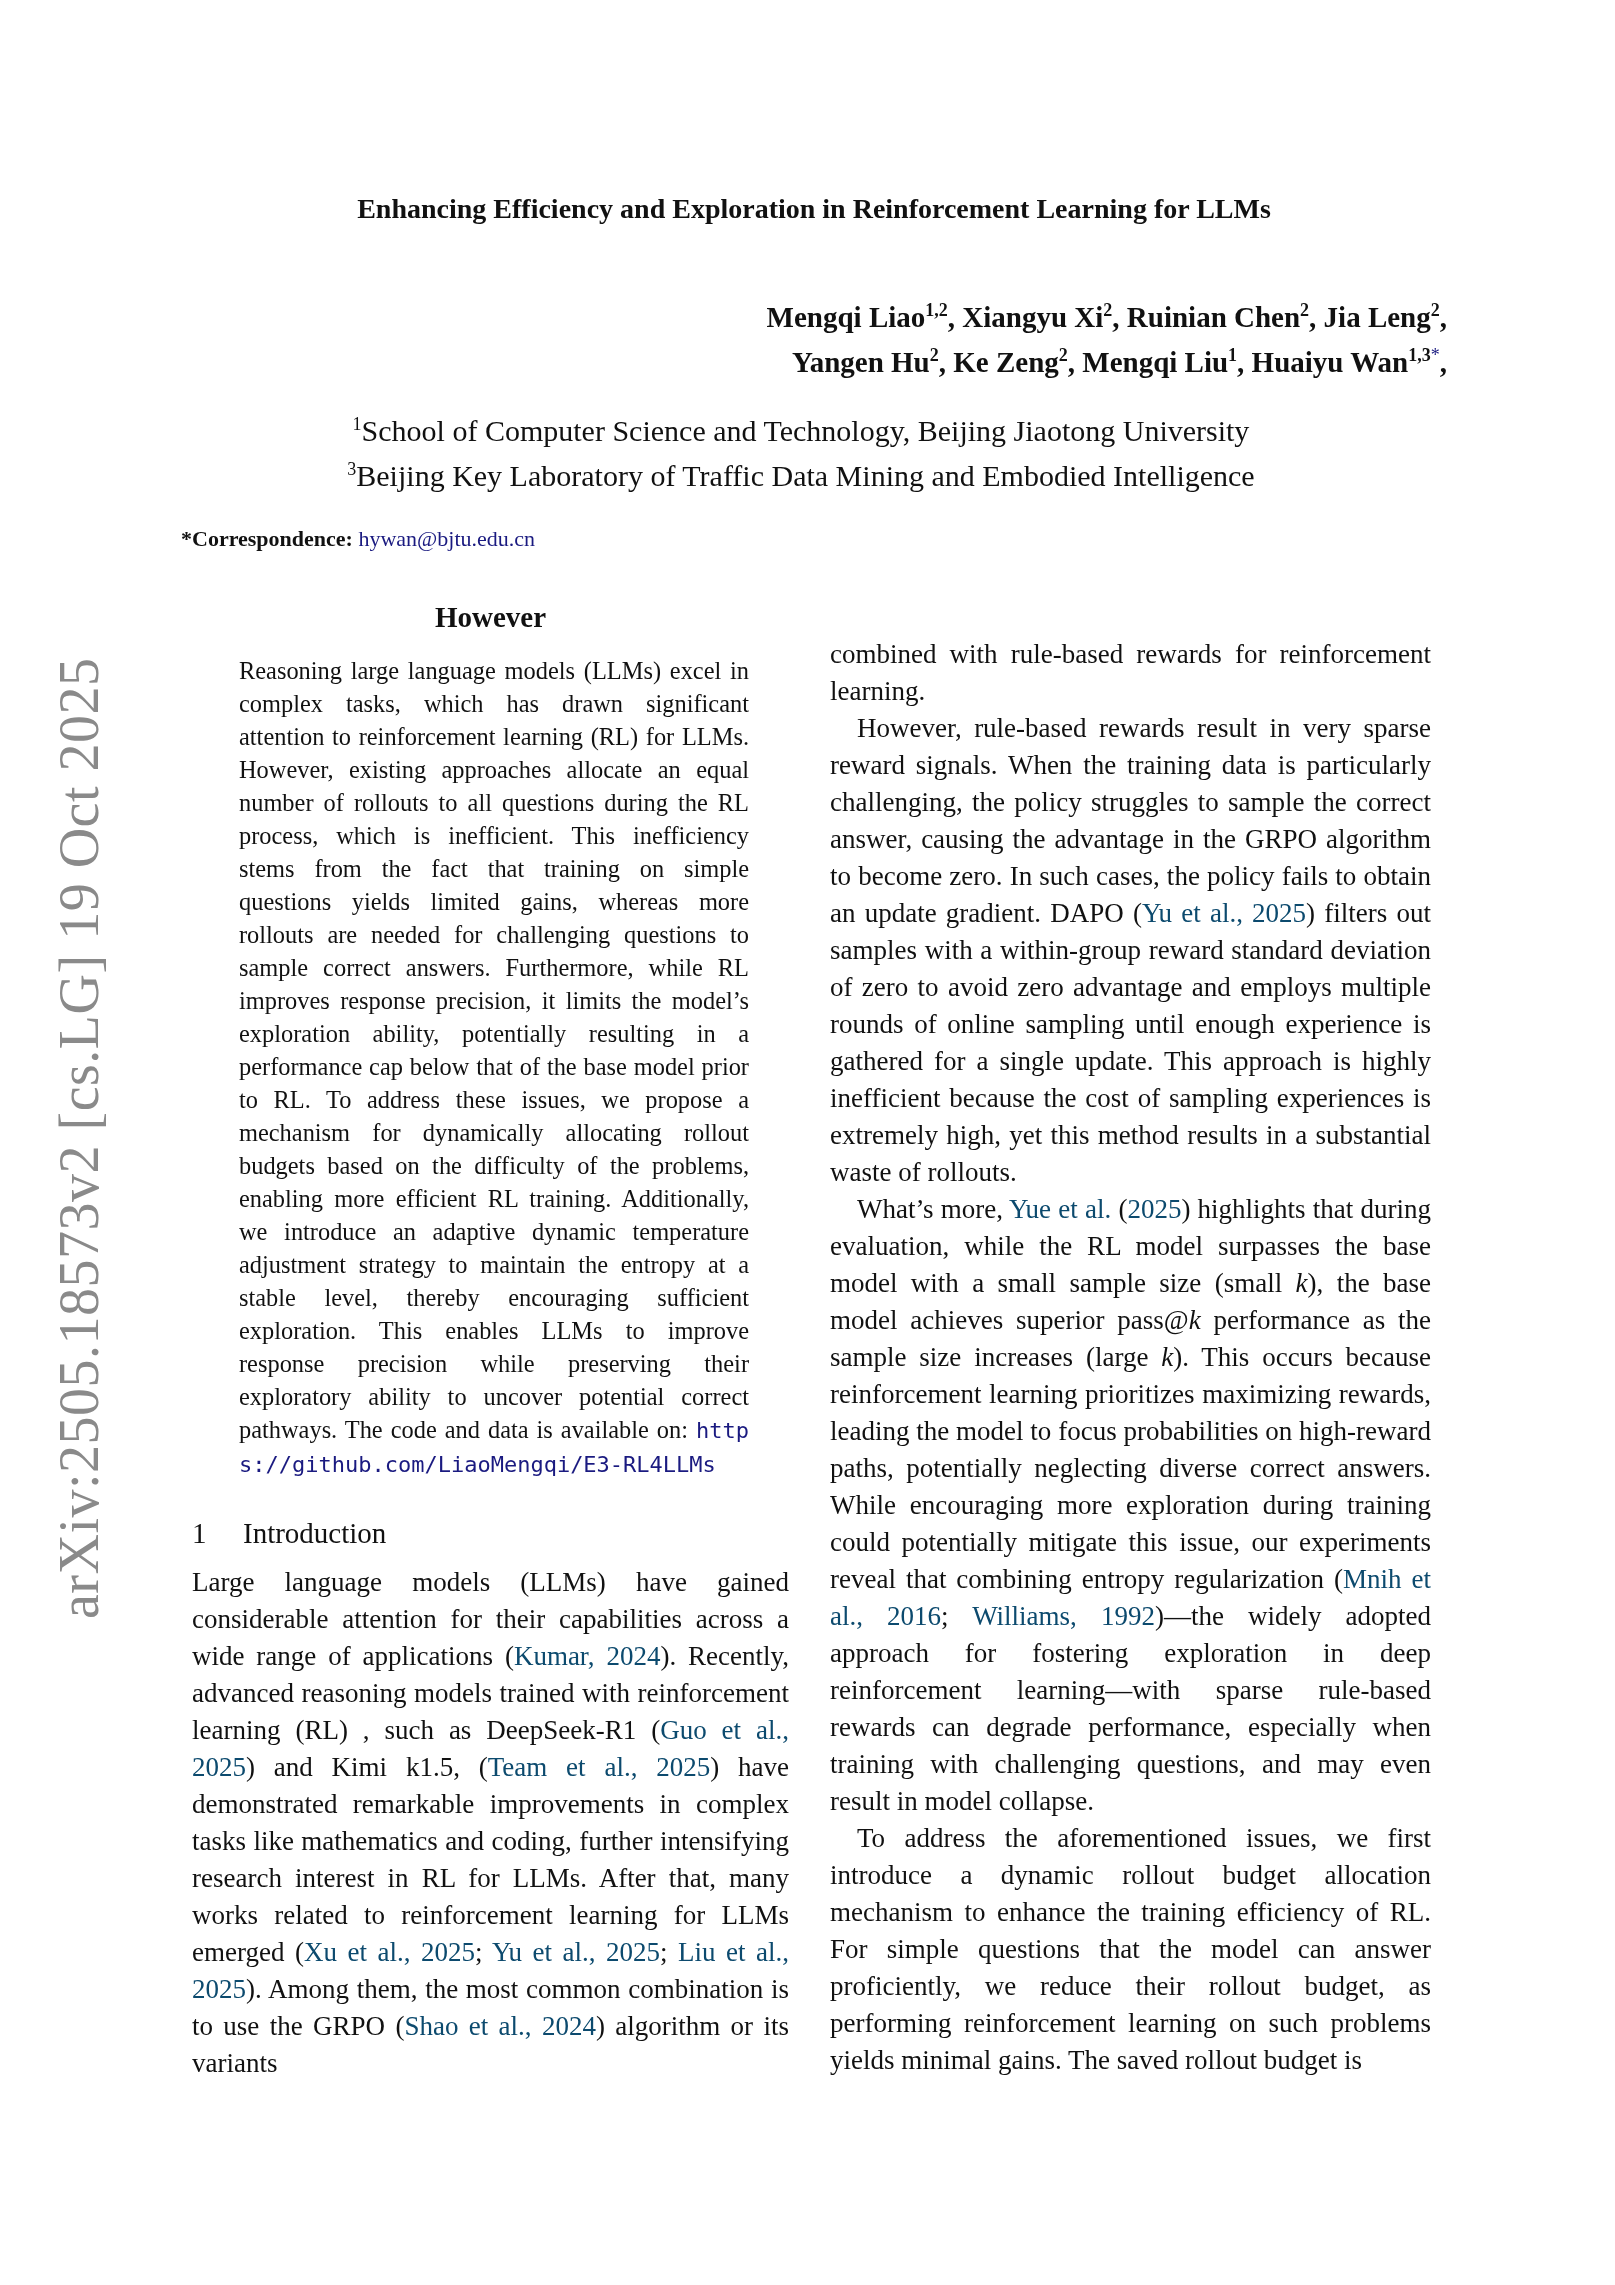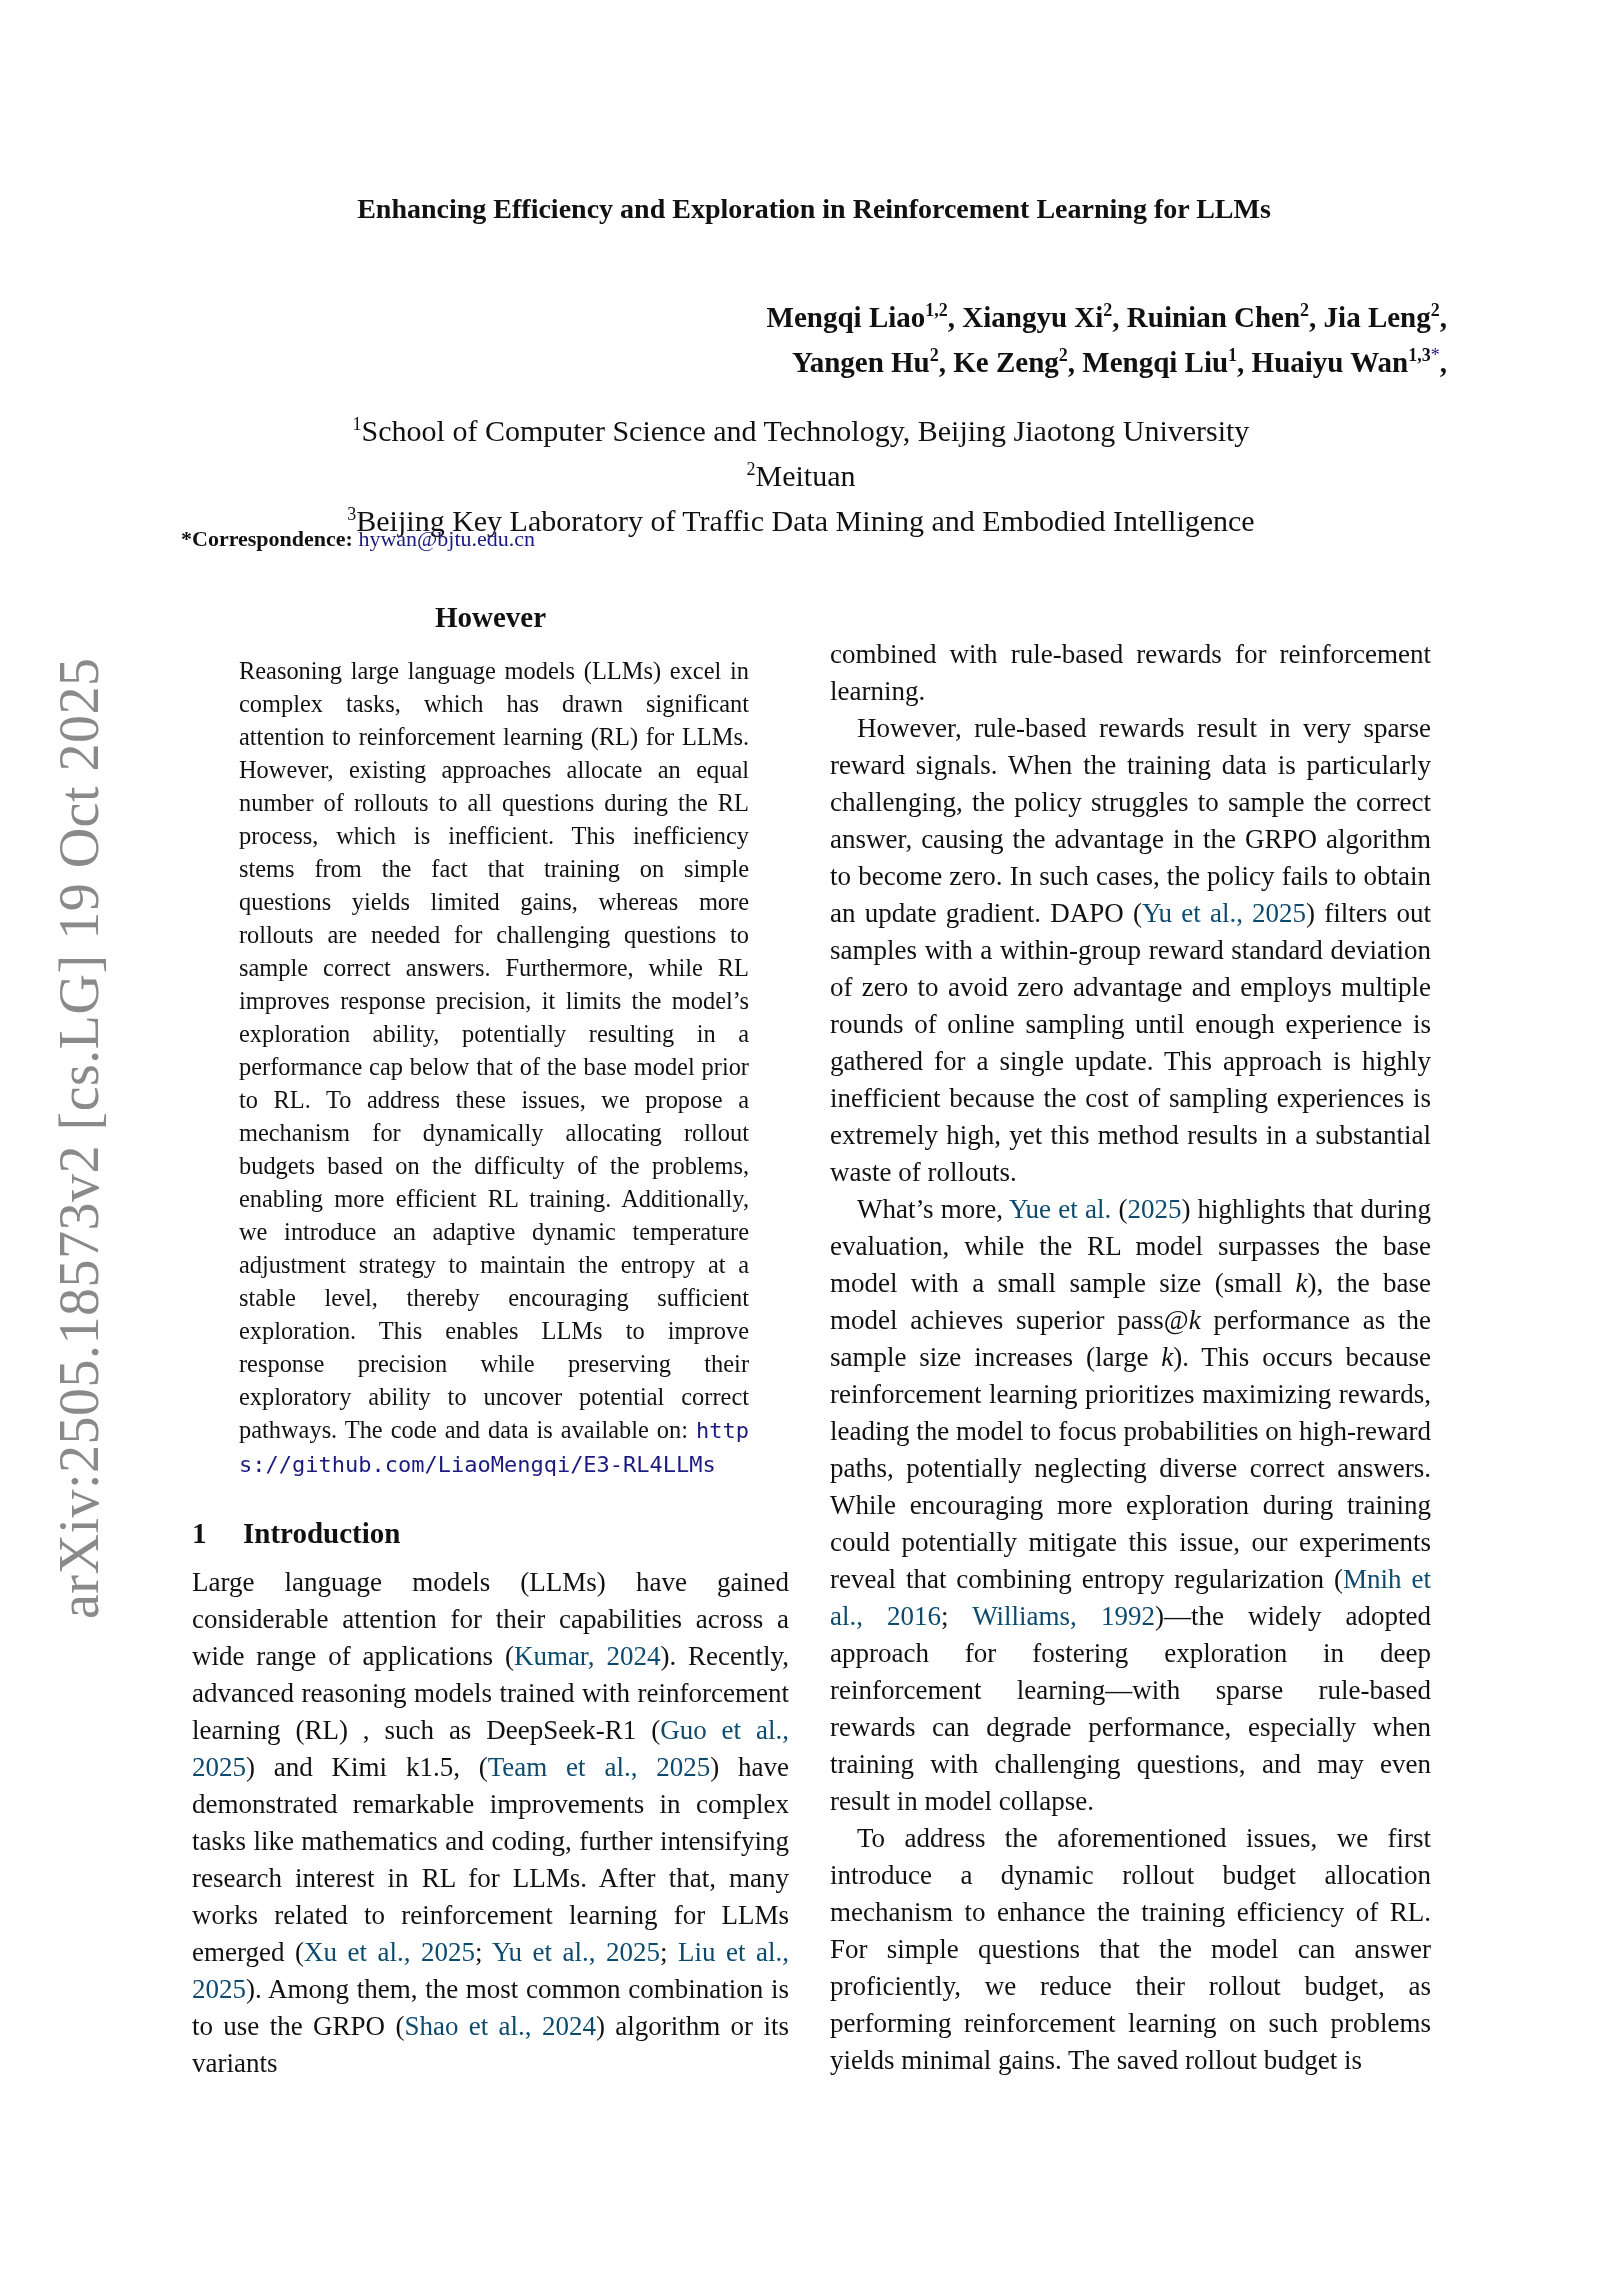--- a/index.html
+++ b/index.html
@@ -43,42 +43,41 @@
   
   .col { position: absolute; top: 597px; }
   #left-col { left: 192px; width: 597px; }
   #right-col { left: 830px; width: 601px; margin-top: 39px; }
 
   .abstract-title { text-align: center; font-weight: bold; font-size: 29px; margin: 3.6px 0 20px 0; }
   .abstract {
     font-size: 24.4px; line-height: 33px; text-align: justify;
     margin: 0 40px 0 47px; hyphens: auto;
   }
-  .section-title { font-weight: bold; font-size: 29px; margin: 36px 0 14.5px 0; }
+  .section-title { font-weight: normal; font-size: 29px; margin: 36px 0 14.5px 0; }
   .section-title .num { display: inline-block; width: 51px; }
   .para {
     font-size: 27px; line-height: 37px; text-align: justify; margin: 0; hyphens: auto;
   }
   .para.indent { text-indent: 27px; }
   .para + .para { margin-top: 0; }
   .link { color: #0c4a6e; cursor: pointer; }
 </style>
 </head>
 <body>
 
 <div id="arxiv-stamp">arXiv:2505.18573v2  [cs.LG]  19 Oct 2025</div>
 
 <div class="title">Enhancing Efficiency and Exploration in Reinforcement Learning for LLMs</div>
 <div class="authors">
   <div id="authors-line1"><span>Mengqi Liao</span><sup>1,2</sup>,  <span>Xiangyu Xi</span><sup>2</sup>,  <span>Ruinian Chen</span><sup>2</sup>,  <span>Jia Leng</span><sup>2</sup>, </div>
   <div id="authors-line2"><span>Yangen Hu</span><sup>2</sup>,  <span>Ke Zeng</span><sup>2</sup>,  <span>Mengqi Liu</span><sup>1</sup>,  <span>Huaiyu Wan</span><sup>1,3</sup><sup class="star">*</sup>, </div>
 </div>
 <div class="affil">
   <div><sup>1</sup><span>School of Computer Science and Technology, Beijing Jiaotong University</span></div>
-  <div><sup>2</sup><span>Meituan</span></div>
   <div><sup>3</sup><span>Beijing Key Laboratory of Traffic Data Mining and Embodied Intelligence</span></div>
 </div>
 <div class="corr">
   <b>*Correspondence:</b>
   <span class="email">hywan@bjtu.edu.cn</span>
 </div>
 
 <div class="col" id="left-col">
   <div class="abstract-title">However</div>
   <p class="abstract">

